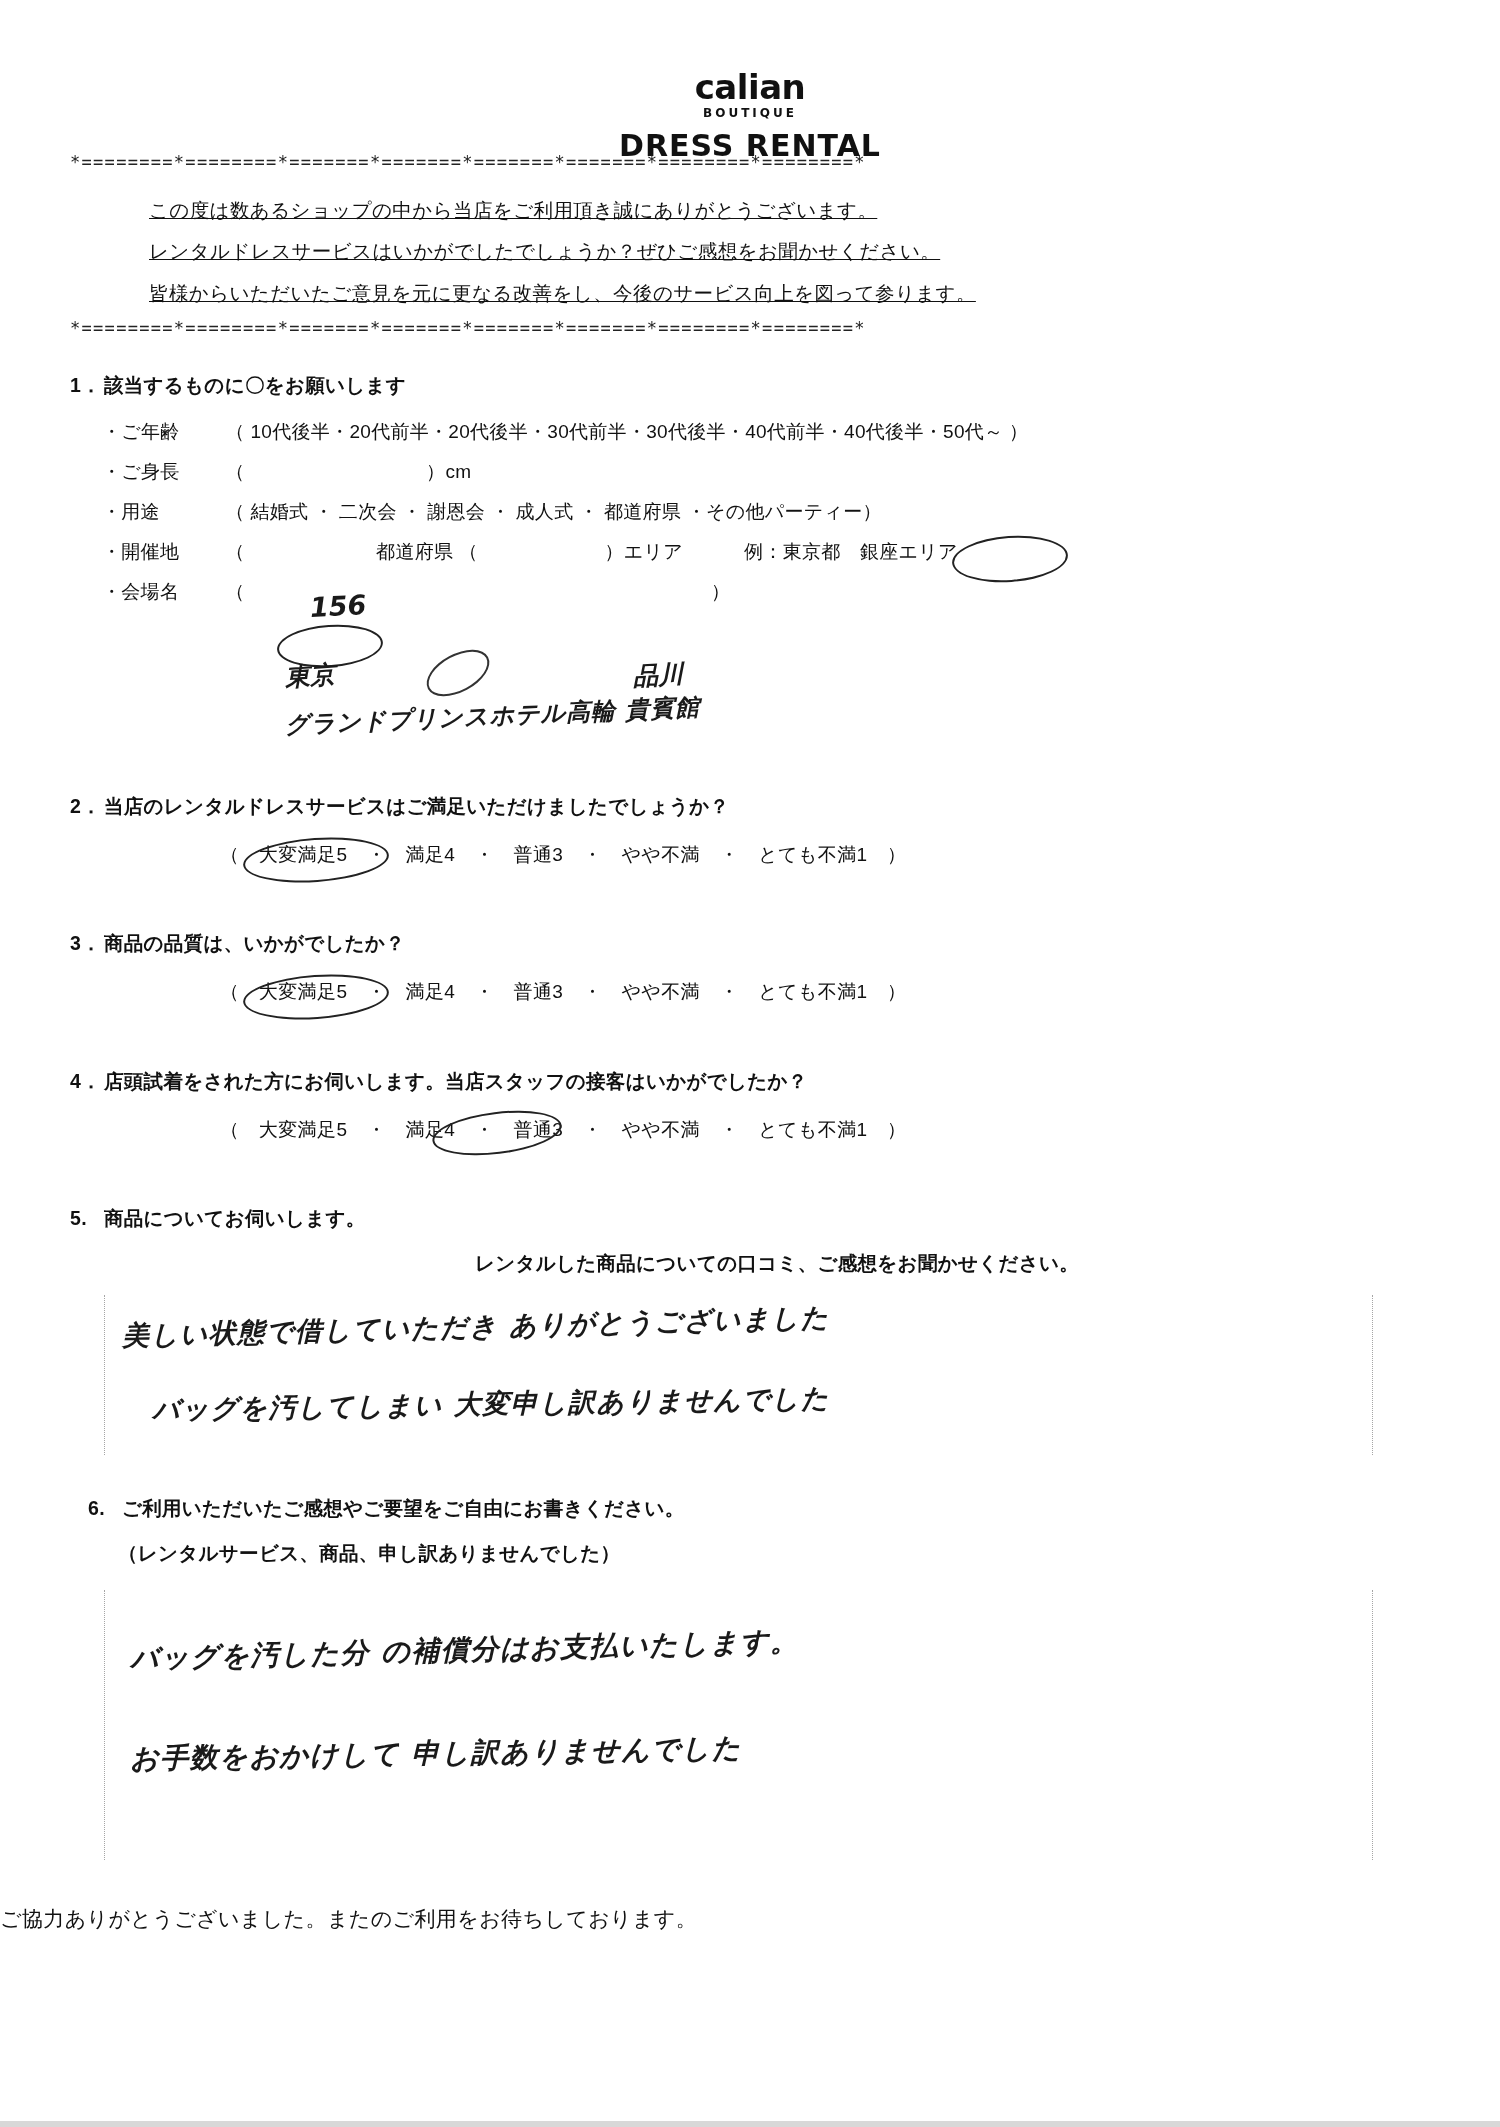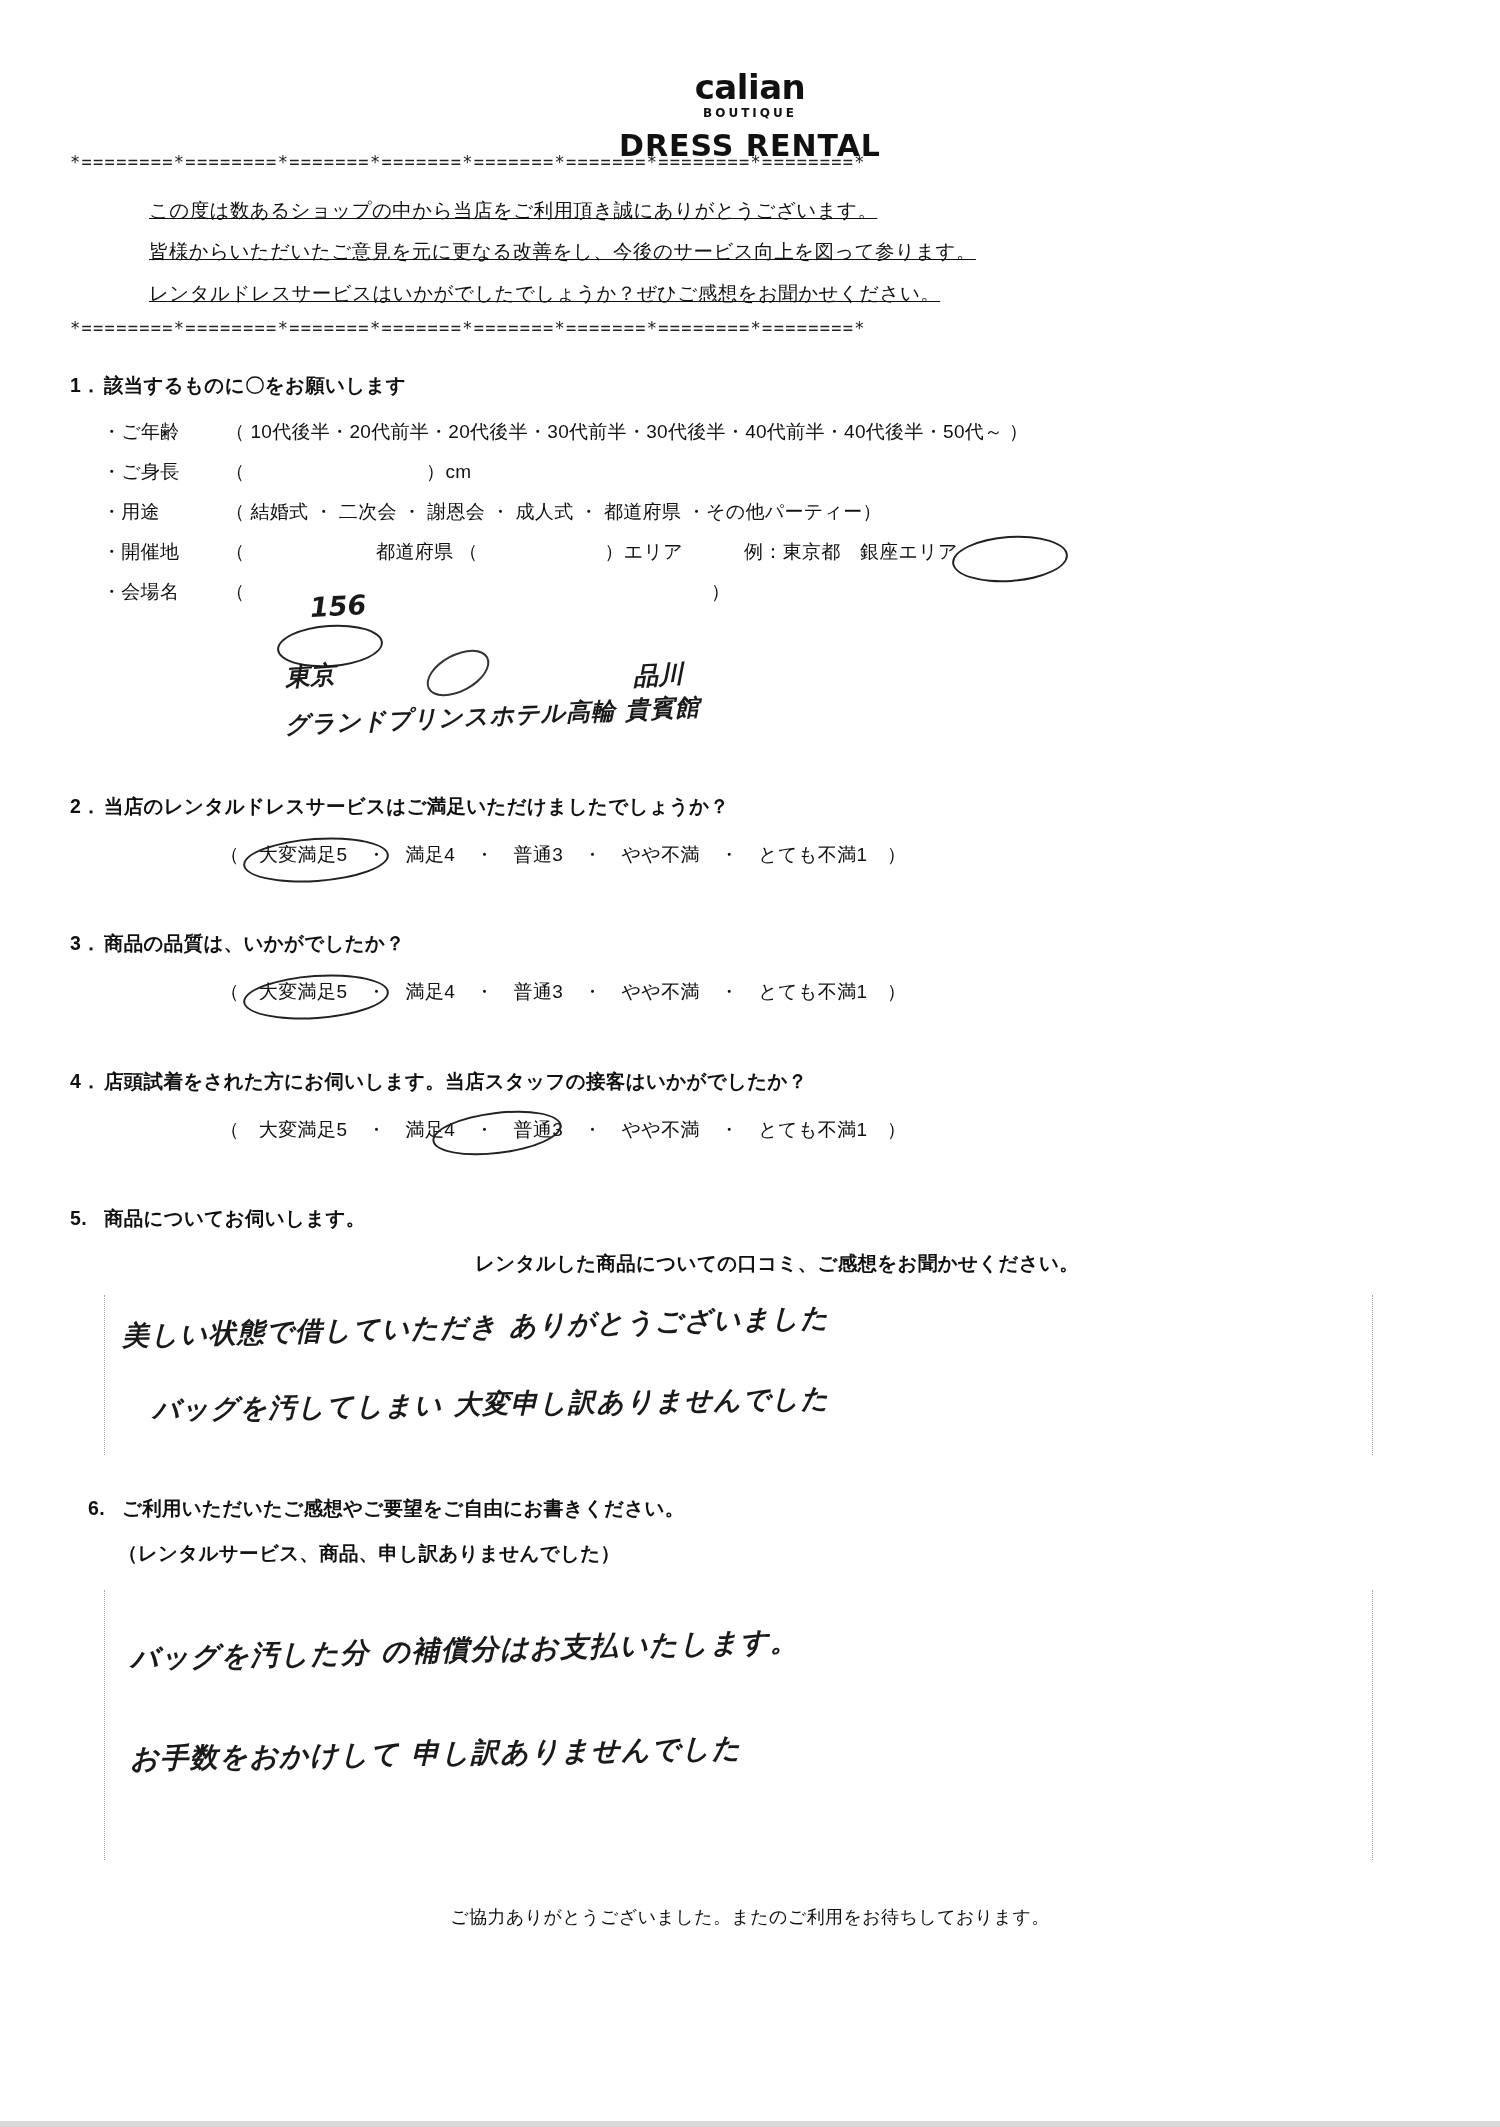--- a/index.html
+++ b/index.html
@@ -64,22 +64,22 @@
     border:2.2px solid #222;
     border-radius:50%;
     transform:rotate(-4deg);
   }
   .ellipse.thin { border-width:2px; }
   .vdot {
     position:absolute; width:0; border-left:1px dotted #a5a5a5;
   }
 
   .footer-note {
-    position:absolute; left:0; right:0; top:1905px; text-align:center;
-    font-size:18px; letter-spacing:0.4px;
+    position:absolute; left:0; right:0; top:1905px; text-align:left;
+    font-size:21px; letter-spacing:0.4px;
   }
   .bottom-bar {
     position:absolute; left:0; right:0; bottom:0; height:14px;
     background:linear-gradient(to bottom,#ffffff 0%,#ffffff 55%,#cfcfcf 56%,#e8e8e8 100%);
   }
   .bottom-bar:after{
     content:""; position:absolute; left:0; right:0; top:8px; height:6px;
     background:#d8d8d8;
   }
 </style>
@@ -91,22 +91,22 @@
   <div class="logo-wrap">
     <div class="logo-main">calian</div>
     <div class="logo-sub">BOUTIQUE</div>
     <div class="logo-title">DRESS RENTAL</div>
   </div>
 
   <div class="rule r1">*========*========*=======*=======*=======*=======*========*========*</div>
 
   <div class="intro">
     <p>この度は数あるショップの中から当店をご利用頂き誠にありがとうございます。</p>
+    <p>レンタルドレスサービスはいかがでしたでしょうか？ぜひご感想をお聞かせください。</p>
     <p>皆様からいただいたご意見を元に更なる改善をし、今後のサービス向上を図って参ります。</p>
-    <p>レンタルドレスサービスはいかがでしたでしょうか？ぜひご感想をお聞かせください。</p>
   </div>
 
   <div class="rule r2">*========*========*=======*=======*=======*=======*========*========*</div>
 
   <div class="q" style="top:372px;">
     <div class="q-head">
       <span class="num">1．</span><span>該当するものに〇をお願いします</span>
     </div>
 
     <div class="row" style="margin-left:32px; margin-top:20px;">

